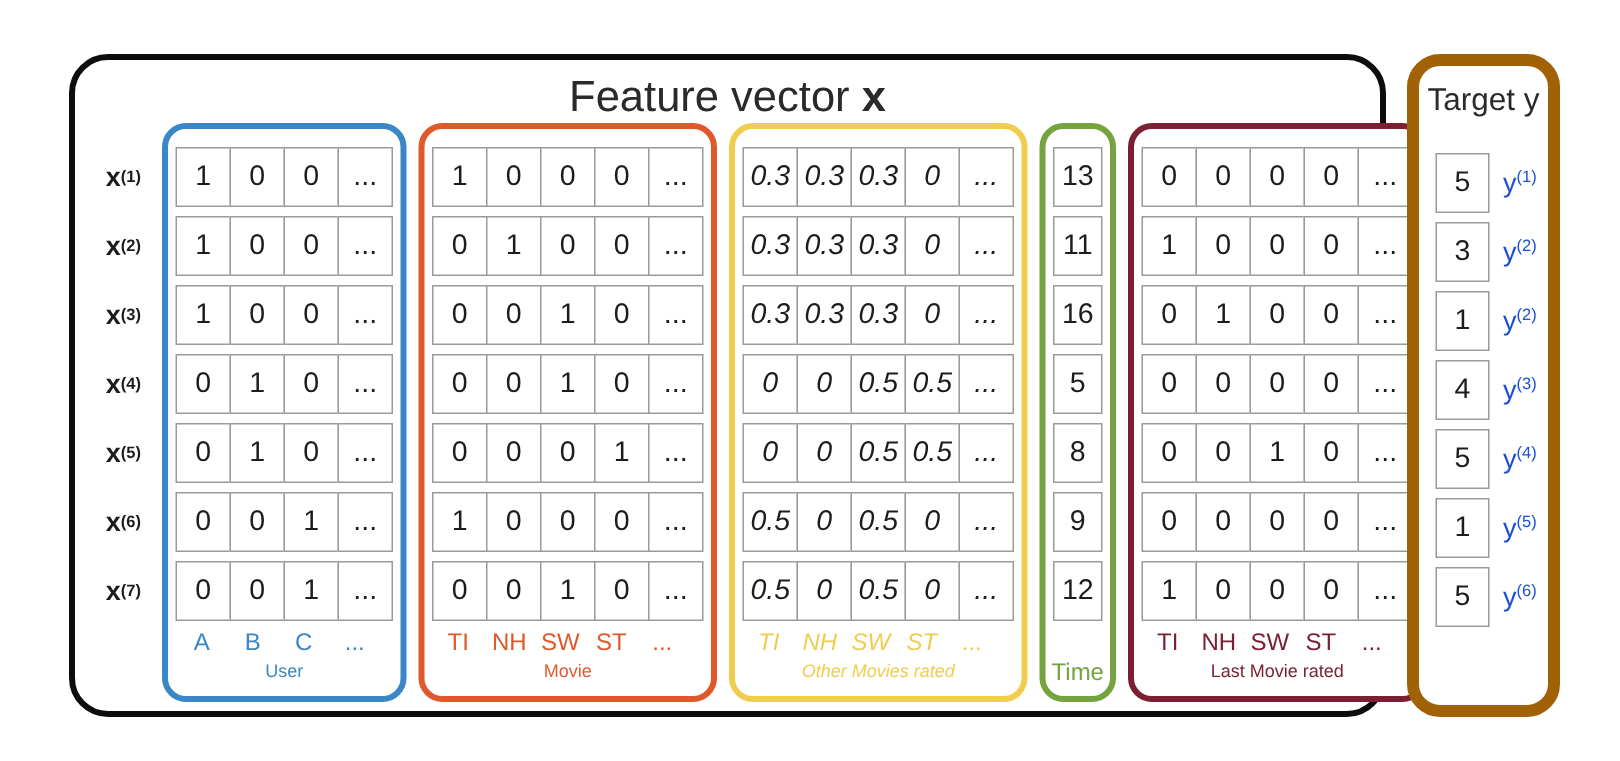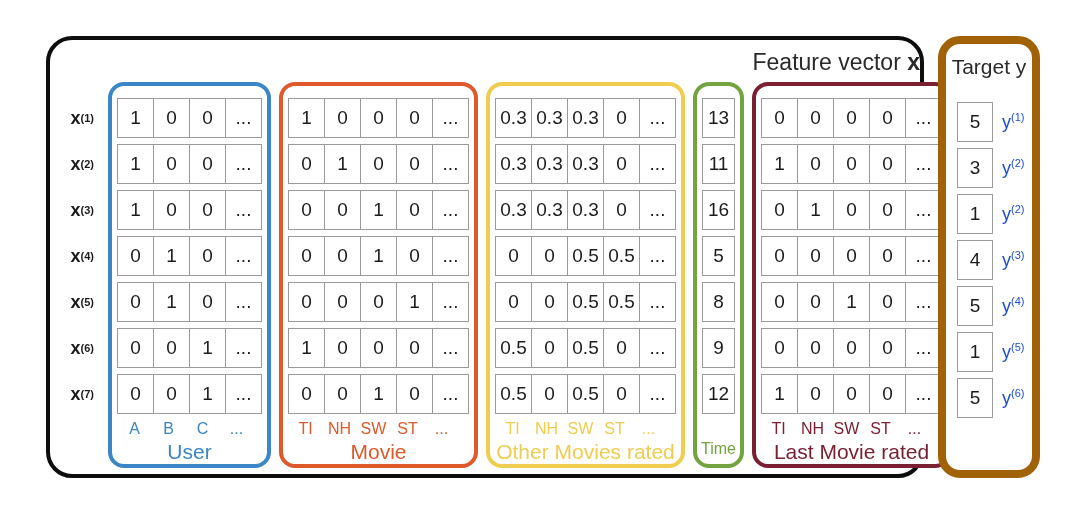--- a/index.html
+++ b/index.html
@@ -1,40 +1,40 @@
 <!DOCTYPE html>
 <html><head>
 <meta charset="utf-8">
 <style>
   html,body{margin:0;padding:0;background:#ffffff;}
   body{width:1080px;height:507px;font-family:"Liberation Sans",sans-serif;color:#1c1c1c;position:relative;overflow:hidden;}
   .canvas{position:relative;width:1080px;height:507px;background:#fff;}
 
   .main-box{position:absolute;left:46px;top:36px;width:878px;height:442px;
     border:4px solid #0d0d0d;border-radius:26px;background:#fff;box-sizing:border-box;}
-  .main-title{margin-top:9px;text-align:right;font-size:23px;color:#2a2a2a;}
+  .main-title{margin-top:9px;text-align:center;font-size:29px;color:#2a2a2a;}
   .main-title .bold{font-weight:700;}
 
   .table{position:absolute;left:6px;top:42px;display:flex;gap:8px;align-items:flex-start;}
 
   .row-labels{width:44px;padding-top:16px;box-sizing:border-box;}
   .row-label{height:40px;margin-bottom:6px;display:flex;align-items:center;justify-content:flex-end;
     padding-right:6px;font-size:18px;font-weight:700;color:#1c1c1c;}
   .rl-sup,.tl-sup{font-size:11px;line-height:0;}
 
   .group{border:4px solid;border-radius:16px;padding:12px 5px 2px 5px;background:#fff;}
   .row-strip{display:flex;height:40px;margin-bottom:6px;}
   .cell{width:35px;box-sizing:content-box;border:1px solid #9a9a9a;margin-right:-1px;background:#fff;
     display:flex;align-items:center;justify-content:center;font-size:19px;color:#1c1c1c;}
   .row-strip .cell:last-child{margin-right:0;}
   .group-time .cell{width:31px;}
 
   .col-labels{display:flex;height:20px;margin-top:2px;}
   .col-label{width:35px;margin-right:-1px;text-align:center;font-size:16px;}
-  .group-name{height:20px;text-align:center;font-size:21px;white-space:nowrap;margin-bottom:2px;}
+  .group-name{height:20px;text-align:center;font-size:12px;white-space:nowrap;margin-bottom:2px;}
   .group-time .group-name{font-size:16px;margin-left:-6px;margin-right:-6px;}
 
   .target-box{position:absolute;left:938px;top:36px;width:102px;height:442px;
     border:8px solid #a16207;border-radius:22px;background:#fff;box-sizing:border-box;}
   .target-title{margin-top:11px;text-align:center;font-size:21px;color:#2a2a2a;}
   .target-rows{position:absolute;left:11px;top:58px;}
   .target-row{height:40px;margin-bottom:6px;display:flex;align-items:center;gap:9px;}
   .target-value{width:34px;height:38px;border:1px solid #9a9a9a;display:flex;align-items:center;
     justify-content:center;font-size:19px;background:#fff;}
   .target-label{font-size:18px;color:#1d4ed8;}
@@ -183,21 +183,21 @@
             </div>
             <div class="col-labels">
               <div class="col-label" style="color: rgb(224, 89, 43);">TI</div>
               <div class="col-label" style="color: rgb(224, 89, 43);">NH</div>
               <div class="col-label" style="color: rgb(224, 89, 43);">SW</div>
               <div class="col-label" style="color: rgb(224, 89, 43);">ST</div>
               <div class="col-label" style="color: rgb(224, 89, 43);">...</div>
             </div>
             <div class="group-name" style="color: rgb(224, 89, 43);">Movie</div>
           </div>
-          <div class="group group-other-movies" style="border-color: rgb(240, 205, 78);">
+          <div class="group group-other-movies" style="border-color: rgb(240, 205, 78); font-style: italic;">
             <div class="row-strip">
               <div class="cell">0.3</div>
               <div class="cell">0.3</div>
               <div class="cell">0.3</div>
               <div class="cell">0</div>
               <div class="cell">...</div>
             </div>
             <div class="row-strip">
               <div class="cell">0.3</div>
               <div class="cell">0.3</div>

